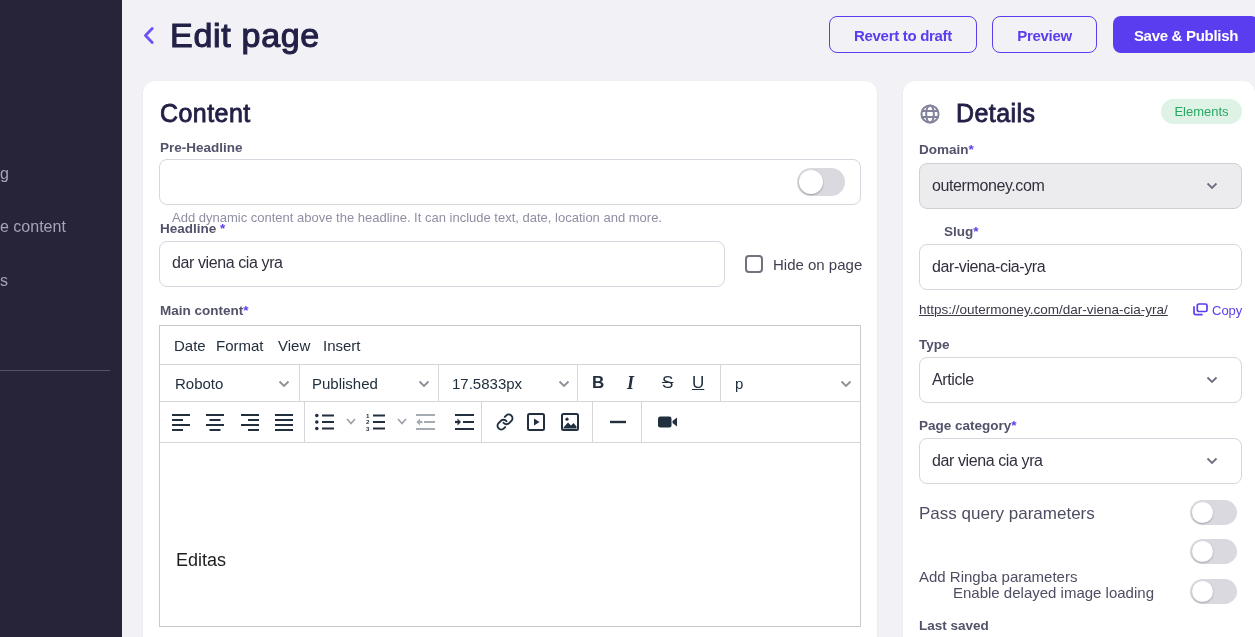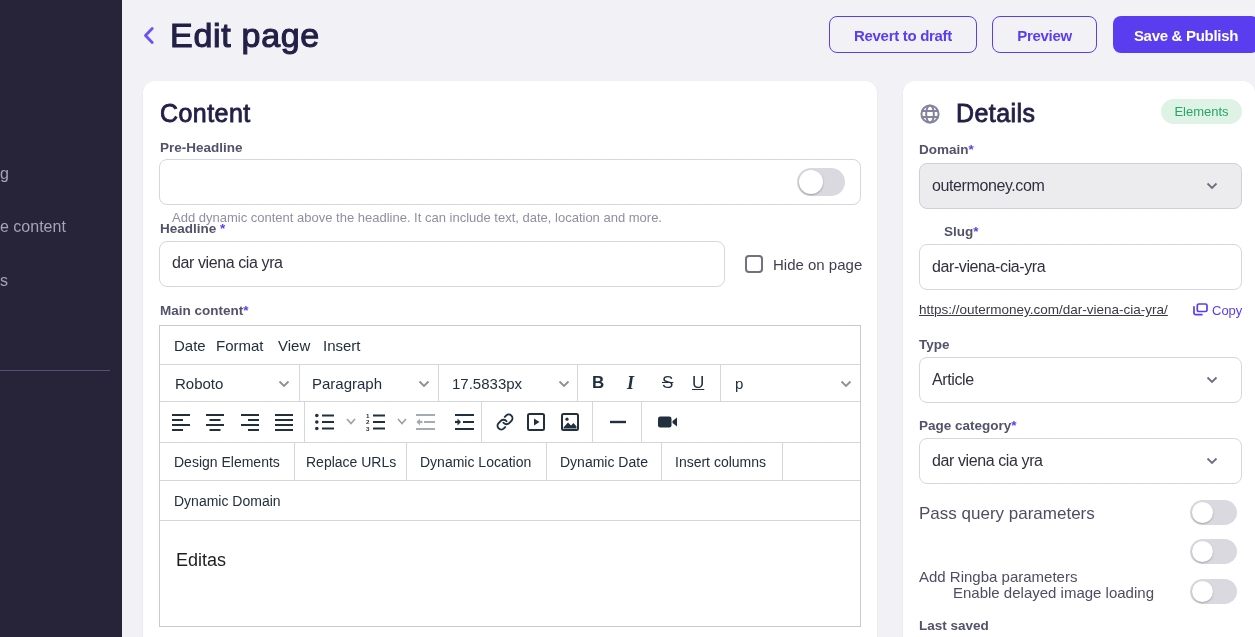--- a/index.html
+++ b/index.html
@@ -60,21 +60,21 @@
     <span class="abs" style="left:118px;top:11px;font-size:15px;color:#222f3e;">View</span>
     <span class="abs" style="left:163px;top:11px;font-size:15px;color:#222f3e;">Insert</span>
   </div>
 
   <div class="abs" style="left:0;top:39px;width:700px;height:37px;border-bottom:1px solid #d4d6da;">
     <span class="abs" style="left:15px;top:10px;font-size:15px;color:#222f3e;">Roboto</span>
     <svg class="chev" style="left:118px;top:15px;" viewBox="0 0 12 8">
         <path d="M1.5 1.5 L6 6 L10.5 1.5" fill="none" stroke="#8a8f98" stroke-width="1.8"></path>
       </svg>
     <div class="abs" style="left:139px;top:0;width:1px;height:37px;background:#d4d6da;"></div>
-    <span class="abs" style="left:152px;top:10px;font-size:15px;color:#222f3e;">Paragraph</span>
+    <span class="abs" style="left:152px;top:10px;font-size:15px;color:#222f3e;">Published</span>
     <svg class="chev" style="left:258px;top:15px;" viewBox="0 0 12 8">
         <path d="M1.5 1.5 L6 6 L10.5 1.5" fill="none" stroke="#8a8f98" stroke-width="1.8"></path>
       </svg>
     <div class="abs" style="left:278px;top:0;width:1px;height:37px;background:#d4d6da;"></div>
     <span class="abs" style="left:292px;top:10px;font-size:15px;color:#222f3e;">17.5833px</span>
     <svg class="chev" style="left:398px;top:15px;" viewBox="0 0 12 8">
         <path d="M1.5 1.5 L6 6 L10.5 1.5" fill="none" stroke="#8a8f98" stroke-width="1.8"></path>
       </svg>
     <div class="abs" style="left:417px;top:0;width:1px;height:37px;background:#d4d6da;"></div>
     <span class="abs" style="left:432px;top:8px;font-size:17px;font-weight:bold;color:#222f3e;">B</span>
@@ -183,36 +183,21 @@
         <path d="M0 9 H16" stroke="#222f3e" stroke-width="2.4"></path>
       </svg>
     <div class="abs" style="left:481px;top:0;width:1px;height:41px;background:#d4d6da;"></div>
 
     <svg class="abs" style="left:498px;top:11px;" width="20" height="18" viewBox="0 0 20 18">
         <rect x="0" y="3.5" width="13.5" height="11" rx="2.2" fill="#222f3e"></rect>
         <path d="M14.5 8 L19 4.5 V13.5 L14.5 10 Z" fill="#222f3e"></path>
       </svg>
   </div>
 
-  <div class="abs" style="left:0;top:117px;width:700px;height:38px;border-bottom:1px solid #d4d6da;">
-    <span class="abs" style="left:14px;top:11px;font-size:14px;color:#222f3e;">Design Elements</span>
-    <div class="abs" style="left:134px;top:0;width:1px;height:38px;background:#d4d6da;"></div>
-    <span class="abs" style="left:146px;top:11px;font-size:14px;color:#222f3e;">Replace URLs</span>
-    <div class="abs" style="left:246px;top:0;width:1px;height:38px;background:#d4d6da;"></div>
-    <span class="abs" style="left:260px;top:11px;font-size:14px;color:#222f3e;">Dynamic Location</span>
-    <div class="abs" style="left:386px;top:0;width:1px;height:38px;background:#d4d6da;"></div>
-    <span class="abs" style="left:400px;top:11px;font-size:14px;color:#222f3e;">Dynamic Date</span>
-    <div class="abs" style="left:501px;top:0;width:1px;height:38px;background:#d4d6da;"></div>
-    <span class="abs" style="left:515px;top:11px;font-size:14px;color:#222f3e;">Insert columns</span>
-    <div class="abs" style="left:622px;top:0;width:1px;height:38px;background:#d4d6da;"></div>
-  </div>
-
-  <div class="abs" style="left:0;top:155px;width:700px;height:40px;border-bottom:1px solid #d4d6da;">
-    <span class="abs" style="left:14px;top:12px;font-size:14px;color:#222f3e;">Dynamic Domain</span>
-  </div>
+
 
   <div class="abs" style="left:16px;top:224px;font-size:18px;color:#1d1d1d;">Editas</div>
 </div>
 
 <div class="abs" style="left:903px;top:81px;width:352px;height:576px;background:#fff;border-radius:12px;box-shadow:0 1px 3px rgba(40,36,70,0.06);"></div>
 
 <svg class="abs" style="left:920px;top:104px;" width="20" height="20" viewBox="0 0 24 24">
   <g fill="none" stroke="#83839b" stroke-width="2.4">
     <circle cx="12" cy="12" r="10.3"></circle>
     <ellipse cx="12" cy="12" rx="4.6" ry="10.3"></ellipse>

